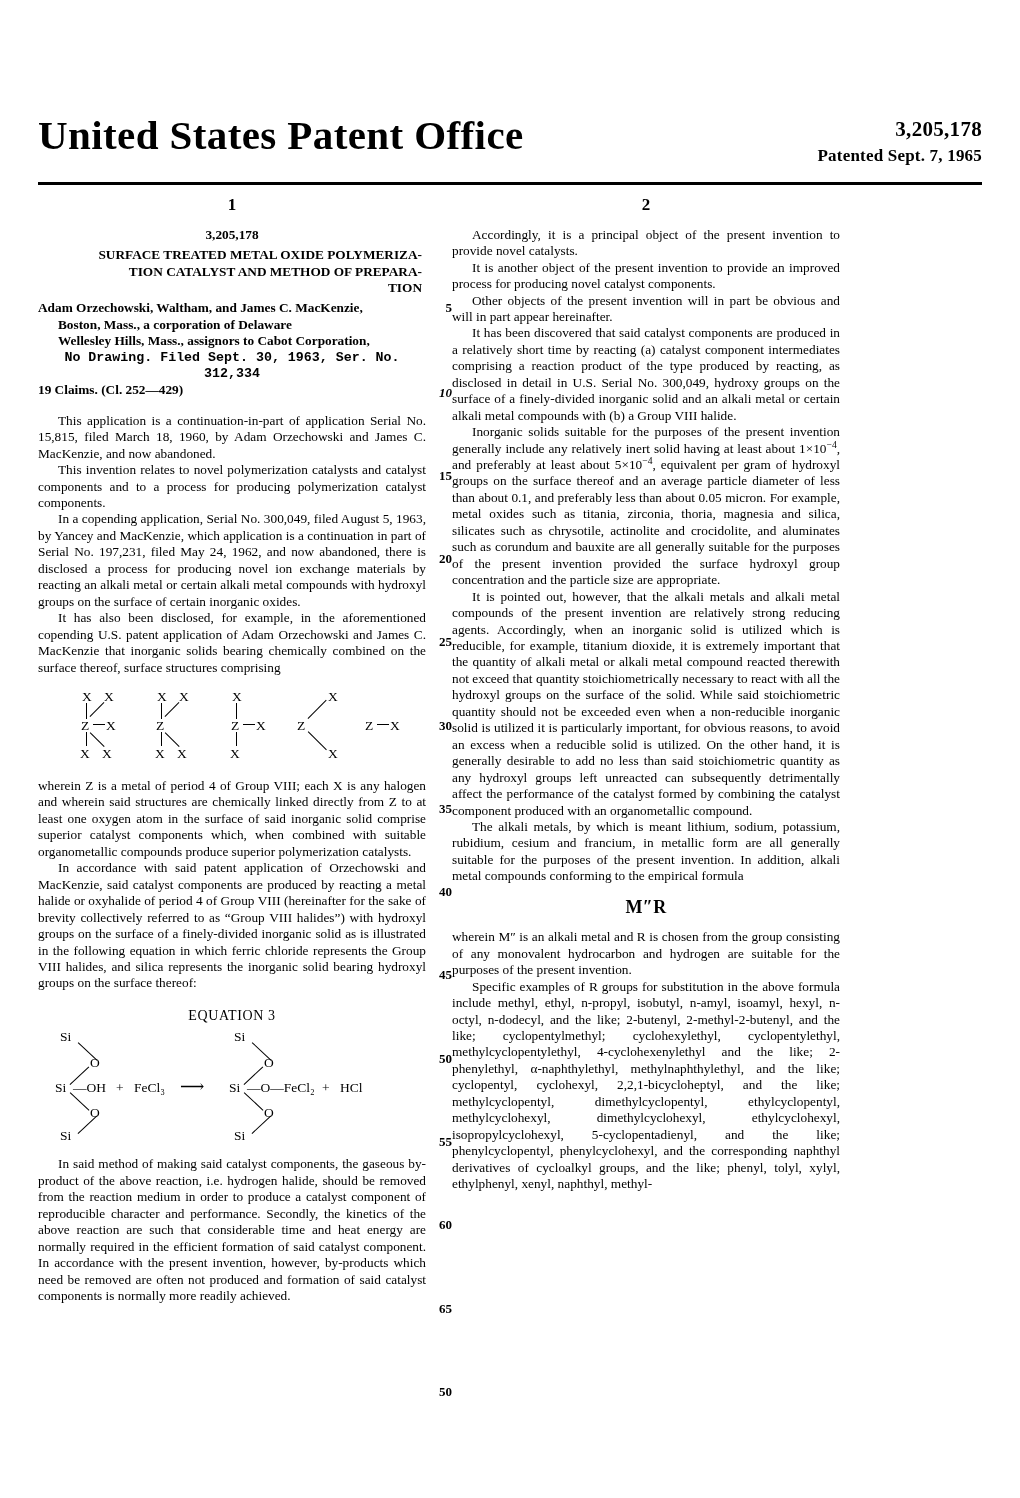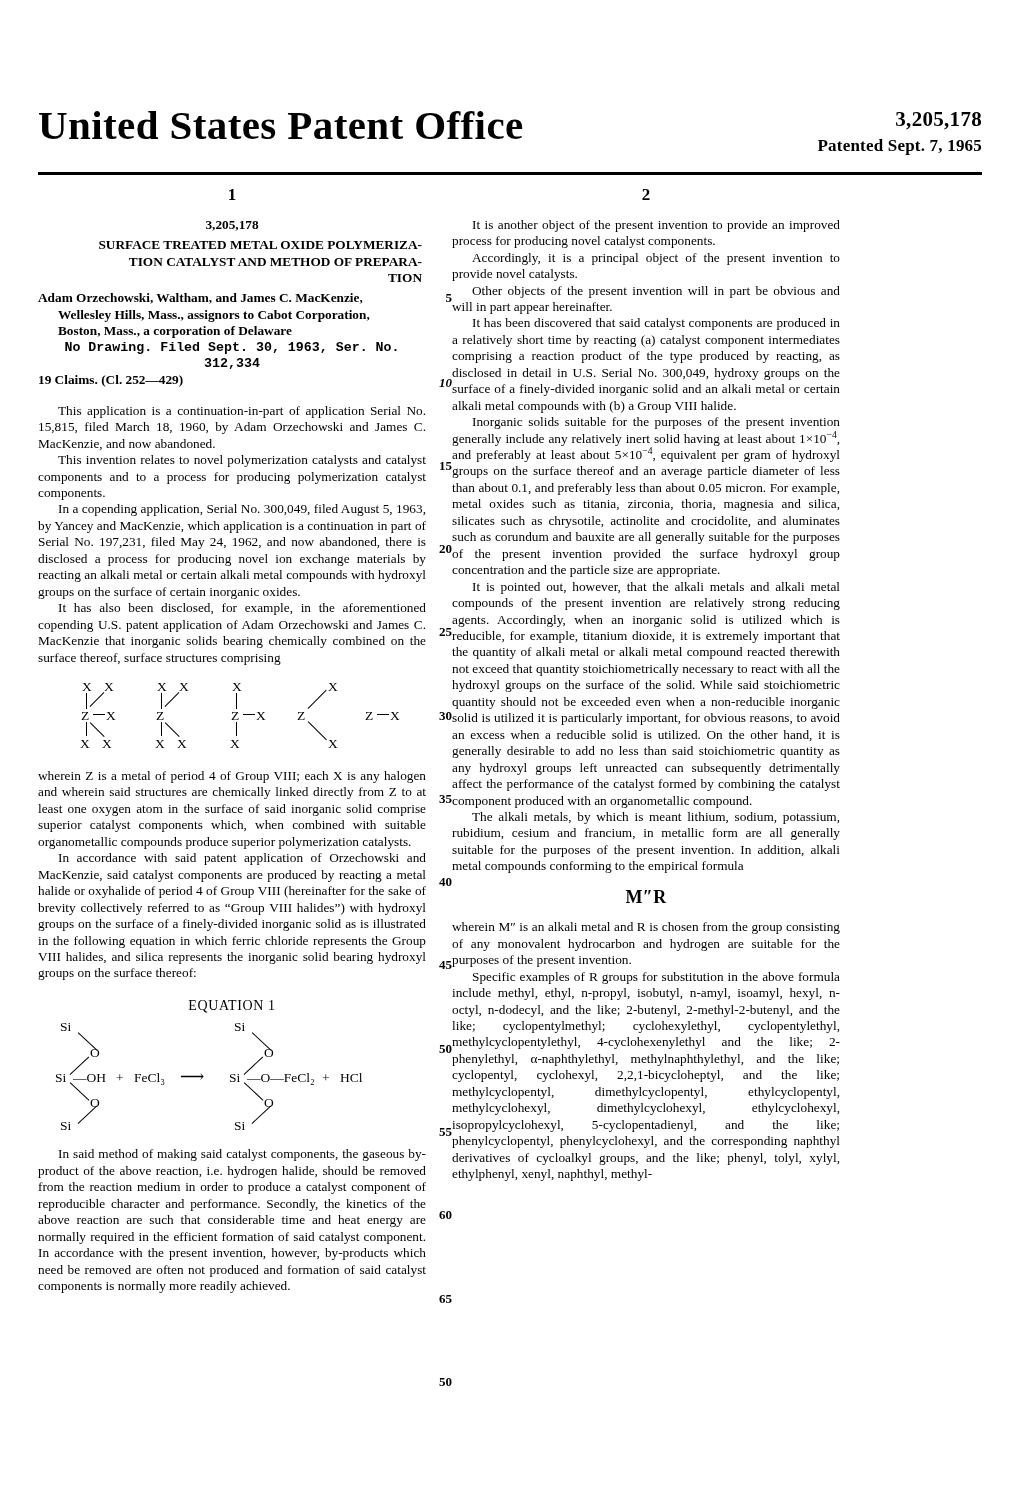--- a/index.html
+++ b/index.html
@@ -12,21 +12,21 @@
     width: 1020px;
     height: 1498px;
     position: relative;
     font-family: "Liberation Serif", "DejaVu Serif", serif;
     color: #000000;
     overflow: hidden;
   }
 
   .page {
     position: absolute;
-    left: 0; top: 0;
+    left: 0; top: 10px;
     width: 1020px;
     height: 1446px;
   }
 
   
   .masthead {
     position: absolute;
     left: 38px;
     top: 104px;
     width: 944px;
@@ -240,22 +240,22 @@
 
     <div class="titleblock">
       <div class="tb-patnum">3,205,178</div>
       <div class="tb-title">
         <span class="l1">SURFACE TREATED METAL OXIDE POLYMERIZA-</span>
         <span class="l2">TION CATALYST AND METHOD OF PREPARA-</span>
         <span class="l3">TION</span>
       </div>
       <div class="tb-inventors">
         <span class="l1">Adam Orzechowski, Waltham, and James C. MacKenzie,</span>
+        <span class="ind">Boston, Mass., a corporation of Delaware</span>
         <span class="ind">Wellesley Hills, Mass., assignors to Cabot Corporation,</span>
-        <span class="ind">Boston, Mass., a corporation of Delaware</span>
       </div>
       <span class="tb-filed">No Drawing.   Filed Sept. 30, 1963, Ser. No. 312,334</span>
       <span class="tb-claims">19 Claims.   (Cl. 252—429)</span>
     </div>
 
     <p class="para">This application is a continuation-in-part of application Serial No. 15,815, filed March 18, 1960, by Adam Orzechowski and James C. MacKenzie, and now abandoned.</p>
     <p class="para">This invention relates to novel polymerization catalysts and catalyst components and to a process for producing polymerization catalyst components.</p>
     <p class="para">In a copending application, Serial No. 300,049, filed August 5, 1963, by Yancey and MacKenzie, which application is a continuation in part of Serial No. 197,231, filed May 24, 1962, and now abandoned, there is disclosed a process for producing novel ion exchange materials by reacting an alkali metal or certain alkali metal compounds with hydroxyl groups on the surface of certain inorganic oxides.</p>
     <p class="para">It has also been disclosed, for example, in the aforementioned copending U.S. patent application of Adam Orzechowski and James C. MacKenzie that inorganic solids bearing chemically combined on the surface thereof, surface structures comprising</p>
 
@@ -308,21 +308,21 @@
       <div class="struct" style="left:324px; top:4px;">
         <span class="at" style="left:3px;  top:29px;">Z</span>
         <span class="bondline" style="left:15px; top:34px; width:12px;"></span>
         <span class="at" style="left:28px; top:29px;">X</span>
       </div>
     </div>
 
     <p class="para noindent">wherein Z is a metal of period 4 of Group VIII; each X is any halogen and wherein said structures are chemically linked directly from Z to at least one oxygen atom in the surface of said inorganic solid comprise superior catalyst components which, when combined with suitable organometallic compounds produce superior polymerization catalysts.</p>
     <p class="para">In accordance with said patent application of Orzechowski and MacKenzie, said catalyst components are produced by reacting a metal halide or oxyhalide of period 4 of Group VIII (hereinafter for the sake of brevity collectively referred to as “Group VIII halides”) with hydroxyl groups on the surface of a finely-divided inorganic solid as is illustrated in the following equation in which ferric chloride represents the Group VIII halides, and silica represents the inorganic solid bearing hydroxyl groups on the surface thereof:</p>
 
-    <div class="eq-heading">EQUATION 1</div>
+    <div class="eq-heading">EQUATION 3</div>
 
     <div class="equation">
 
       <span class="at" style="left:22px;  top:2px;">Si</span>
       <span class="bondline" style="left:40px; top:14px; width:26px; transform:rotate(43deg);"></span>
       <span class="at" style="left:52px;  top:28px;">O</span>
       <span class="bondline" style="left:32px; top:56px; width:26px; transform:rotate(-43deg);"></span>
       <span class="at" style="left:17px;  top:53px;">Si</span>
       <span class="at" style="left:35px;  top:53px;">—OH</span>
       <span class="at" style="left:78px;  top:53px;">+</span>
@@ -347,22 +347,22 @@
       <span class="at" style="left:196px; top:101px;">Si</span>
     </div>
 
     <p class="para">In said method of making said catalyst components, the gaseous by-product of the above reaction, i.e. hydrogen halide, should be removed from the reaction medium in order to produce a catalyst component of reproducible character and performance.   Secondly, the kinetics of the above reaction are such that considerable time and heat energy are normally required in the efficient formation of said catalyst component.   In accordance with the present invention, however, by-products which need be removed are often not produced and formation of said catalyst components is normally more readily achieved.</p>
   </div>
 
   <div class="col col-right">
 
     <div class="col-number">2</div>
 
+    <p class="para">Accordingly, it is a principal object of the present invention to provide novel catalysts.</p>
     <p class="para">It is another object of the present invention to provide an improved process for producing novel catalyst components.</p>
-    <p class="para">Accordingly, it is a principal object of the present invention to provide novel catalysts.</p>
     <p class="para">Other objects of the present invention will in part be obvious and will in part appear hereinafter.</p>
     <p class="para">It has been discovered that said catalyst components are produced in a relatively short time by reacting (a) catalyst component intermediates comprising a reaction product of the type produced by reacting, as disclosed in detail in U.S. Serial No. 300,049, hydroxy groups on the surface of a finely-divided inorganic solid and an alkali metal or certain alkali metal compounds with (b) a Group VIII halide.</p>
     <p class="para">Inorganic solids suitable for the purposes of the present invention generally include any relatively inert solid having at least about 1×10<sup class="sm">−4</sup>, and preferably at least about 5×10<sup class="sm">−4</sup>, equivalent per gram of hydroxyl groups on the surface thereof and an average particle diameter of less than about 0.1, and preferably less than about 0.05 micron.   For example, metal oxides such as titania, zirconia, thoria, magnesia and silica, silicates such as chrysotile, actinolite and crocidolite, and aluminates such as corundum and bauxite are all generally suitable for the purposes of the present invention provided the surface hydroxyl group concentration and the particle size are appropriate.</p>
     <p class="para">It is pointed out, however, that the alkali metals and alkali metal compounds of the present invention are relatively strong reducing agents.   Accordingly, when an inorganic solid is utilized which is reducible, for example, titanium dioxide, it is extremely important that the quantity of alkali metal or alkali metal compound reacted therewith not exceed that quantity stoichiometrically necessary to react with all the hydroxyl groups on the surface of the solid.   While said stoichiometric quantity should not be exceeded even when a non-reducible inorganic solid is utilized it is particularly important, for obvious reasons, to avoid an excess when a reducible solid is utilized.   On the other hand, it is generally desirable to add no less than said stoichiometric quantity as any hydroxyl groups left unreacted can subsequently detrimentally affect the performance of the catalyst formed by combining the catalyst component produced with an organometallic compound.</p>
     <p class="para">The alkali metals, by which is meant lithium, sodium, potassium, rubidium, cesium and francium, in metallic form are all generally suitable for the purposes of the present invention.   In addition, alkali metal compounds conforming to the empirical formula</p>
 
     <div class="formula">M″R</div>
 
     <p class="para noindent">wherein M″ is an alkali metal and R is chosen from the group consisting of any monovalent hydrocarbon and hydrogen are suitable for the purposes of the present invention.</p>
     <p class="para">Specific examples of R groups for substitution in the above formula include methyl, ethyl, n-propyl, isobutyl, n-amyl, isoamyl, hexyl, n-octyl, n-dodecyl, and the like; 2-butenyl, 2-methyl-2-butenyl, and the like; cyclopentylmethyl; cyclohexylethyl, cyclopentylethyl, methylcyclopentylethyl, 4-cyclohexenylethyl and the like; 2-phenylethyl, α-naphthylethyl, methylnaphthylethyl, and the like; cyclopentyl, cyclohexyl, 2,2,1-bicycloheptyl, and the like; methylcyclopentyl, dimethylcyclopentyl, ethylcyclopentyl, methylcyclohexyl, dimethylcyclohexyl, ethylcyclohexyl, isopropylcyclohexyl, 5-cyclopentadienyl, and the like; phenylcyclopentyl, phenylcyclohexyl, and the corresponding naphthyl derivatives of cycloalkyl groups, and the like; phenyl, tolyl, xylyl, ethylphenyl, xenyl, naphthyl, methyl-</p>

